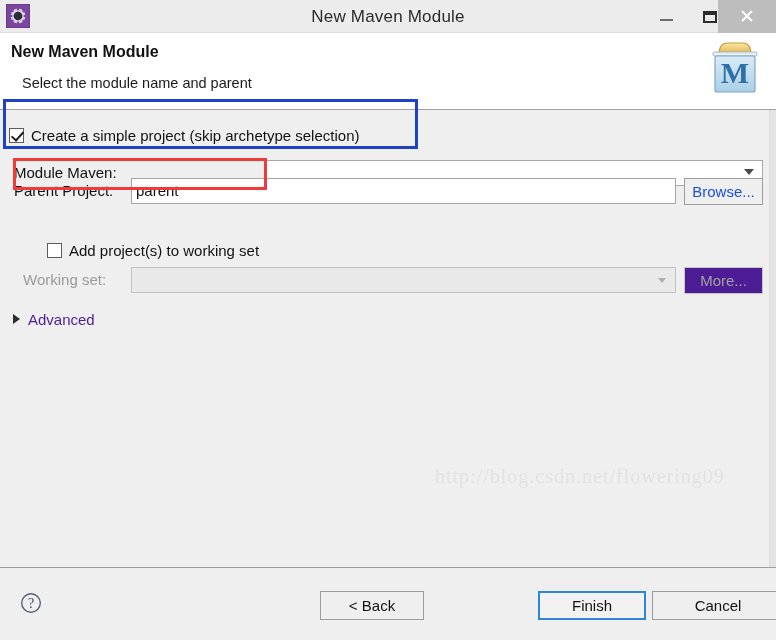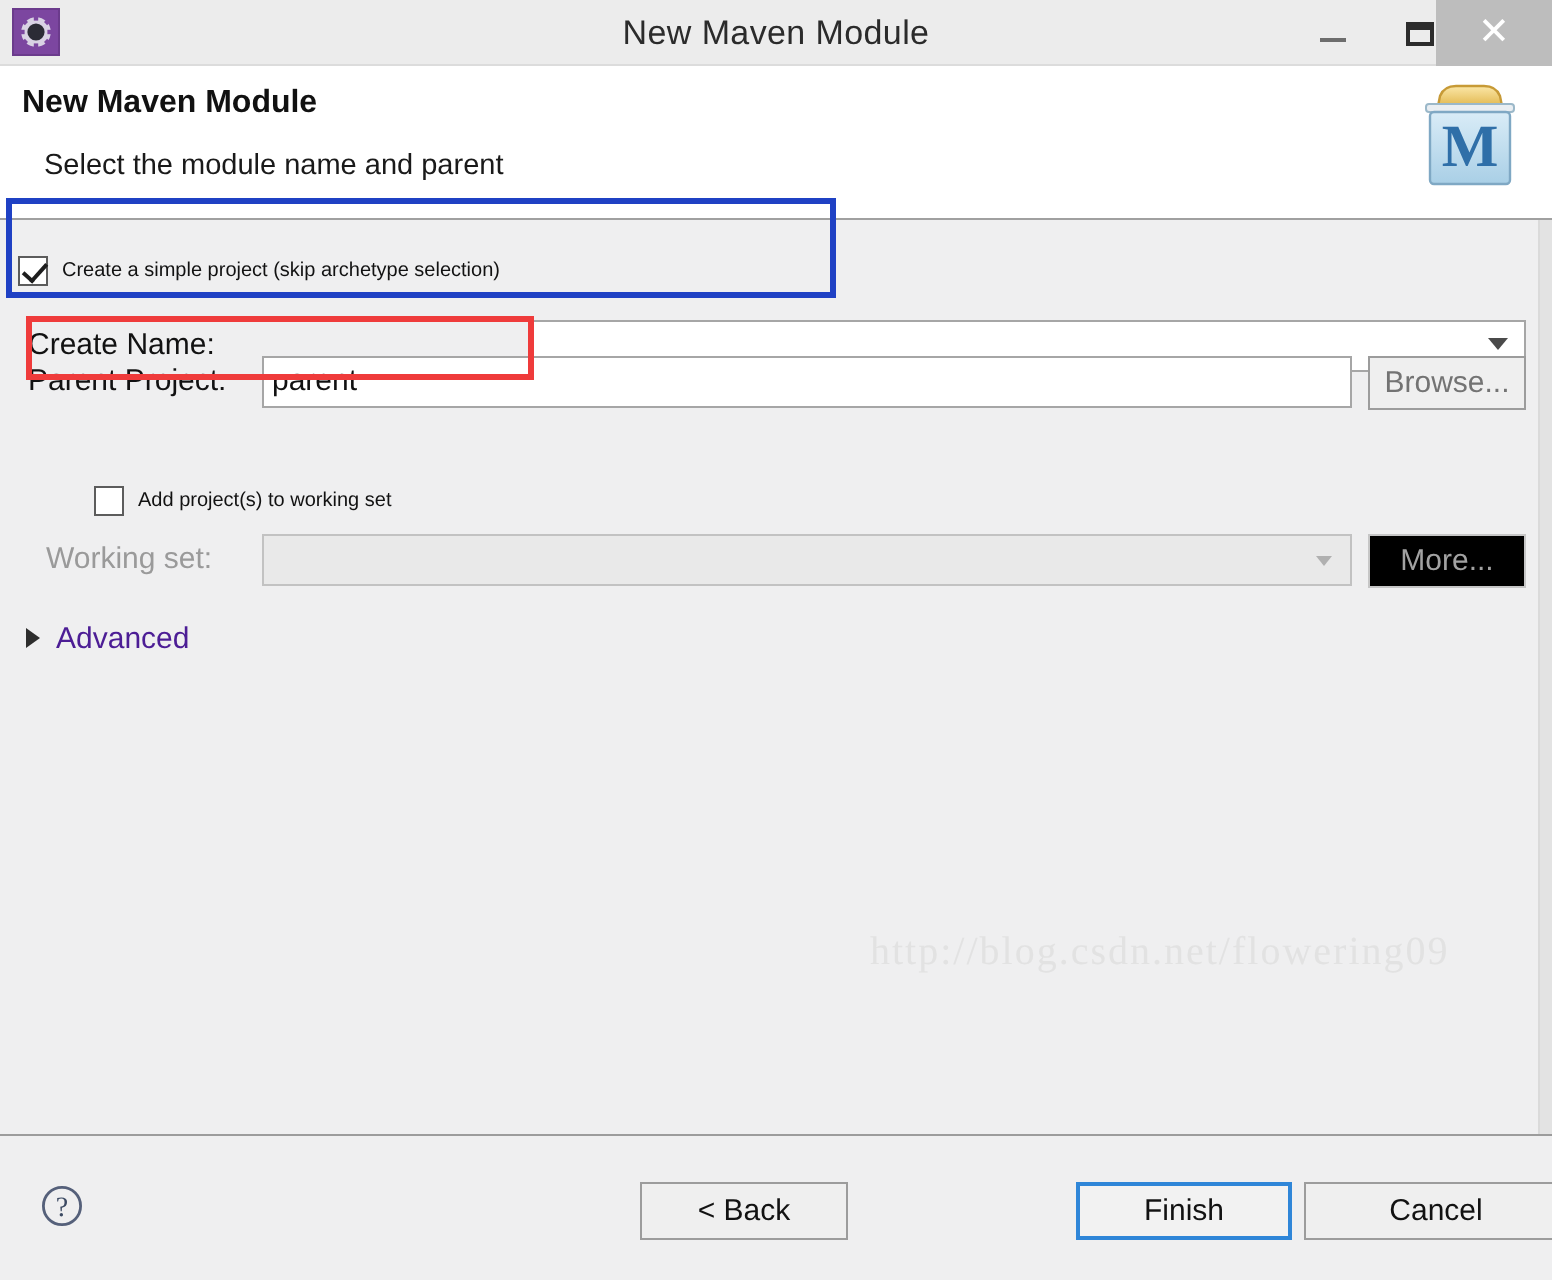--- a/index.html
+++ b/index.html
@@ -150,21 +150,21 @@
     content: "";
     position: absolute;
     left: 4px; top: 0px;
     width: 5px; height: 10px;
     border: solid #1d1d1d;
     border-width: 0 2px 2px 0;
     transform: rotate(42deg);
   }
   .chk-label {
     margin-left: 7px;
-    font-size: 10px;
+    font-size: 15px;
     color: #121212;
     white-space: nowrap;
   }
 
   
   .row-module { left: 0px; top: 50px; width: 768px; height: 28px; }
   .lbl-module {
     position: absolute;
     left: 13px; top: 4px;
     font-size: 15px;
@@ -222,21 +222,21 @@
     line-height: 24px;
   }
   .btn-browse {
     position: absolute;
     left: 683px; top: 0;
     width: 79px; height: 27px;
     background: #efefef;
     border: 1px solid #9c9c9c;
     box-sizing: border-box;
     font-size: 15px;
-    color: #737373;
+    color: #1d4ed8;
     text-align: center;
     line-height: 25px;
   }
 
   
   .chk-row-ws {
     left: 8px; top: 128px;
     height: 24px;
     display: flex;
     align-items: center;
@@ -264,21 +264,21 @@
     right: 9px; top: 10px;
     width: 0; height: 0;
     border-left: 4px solid transparent;
     border-right: 4px solid transparent;
     border-top: 5px solid #b0b0b0;
   }
   .btn-more {
     position: absolute;
     left: 683px; top: 0;
     width: 79px; height: 27px;
-    background: #000000;
+    background: #4c1d95;
     border: 1px solid #c6c6c6;
     box-sizing: border-box;
     font-size: 15px;
     color: #a2a2a2;
     text-align: center;
     line-height: 25px;
   }
 
   
   .row-adv {
@@ -418,21 +418,21 @@
 
   <div class="body">
     <div class="body-inner">
 
       <div class="row chk-row-simple">
         <div class="cbox checked"></div>
         <div class="chk-label">Create a simple project (skip archetype selection)</div>
       </div>
 
       <div class="row row-module">
-        <div class="lbl-module">Create Name:</div>
+        <div class="lbl-module">Module Maven:</div>
         <div class="module-combo">
           <div class="combo-arrow"></div>
         </div>
       </div>
 
       <div class="row row-parent">
         <div class="lbl-parent">Parent Project:</div>
         <div class="parent-input">parent</div>
         <div class="btn-browse">Browse...</div>
       </div>

